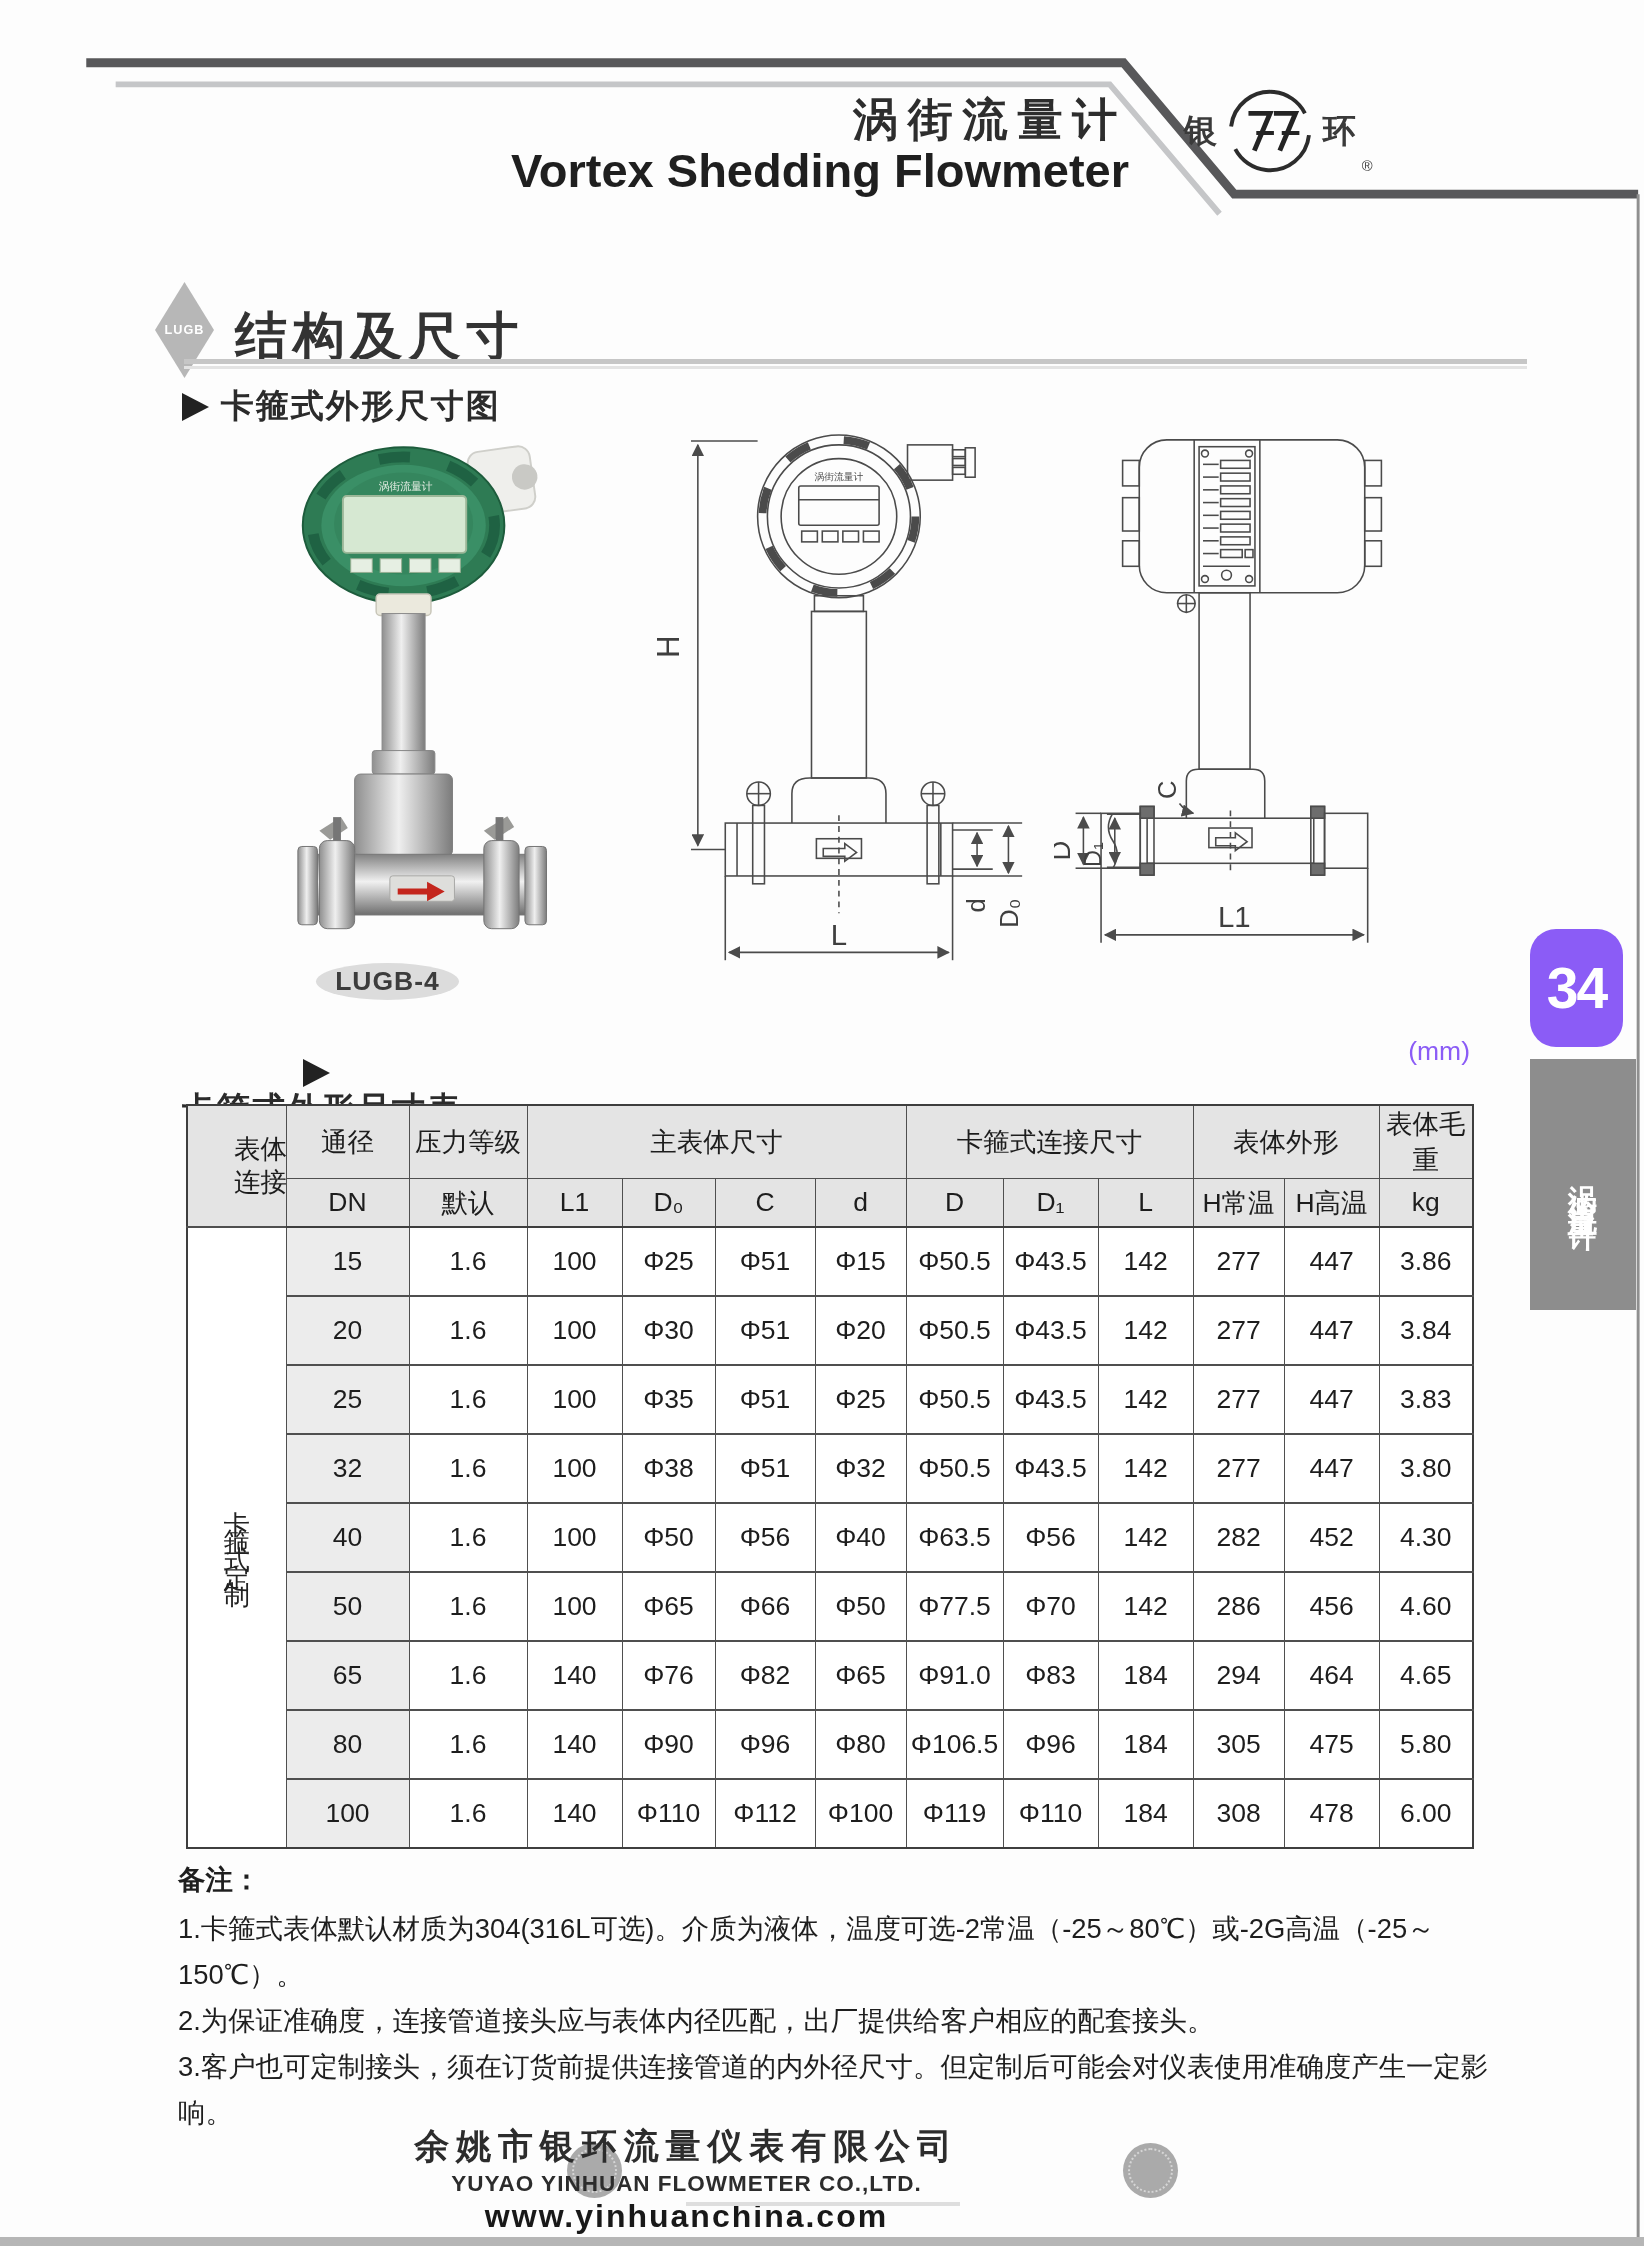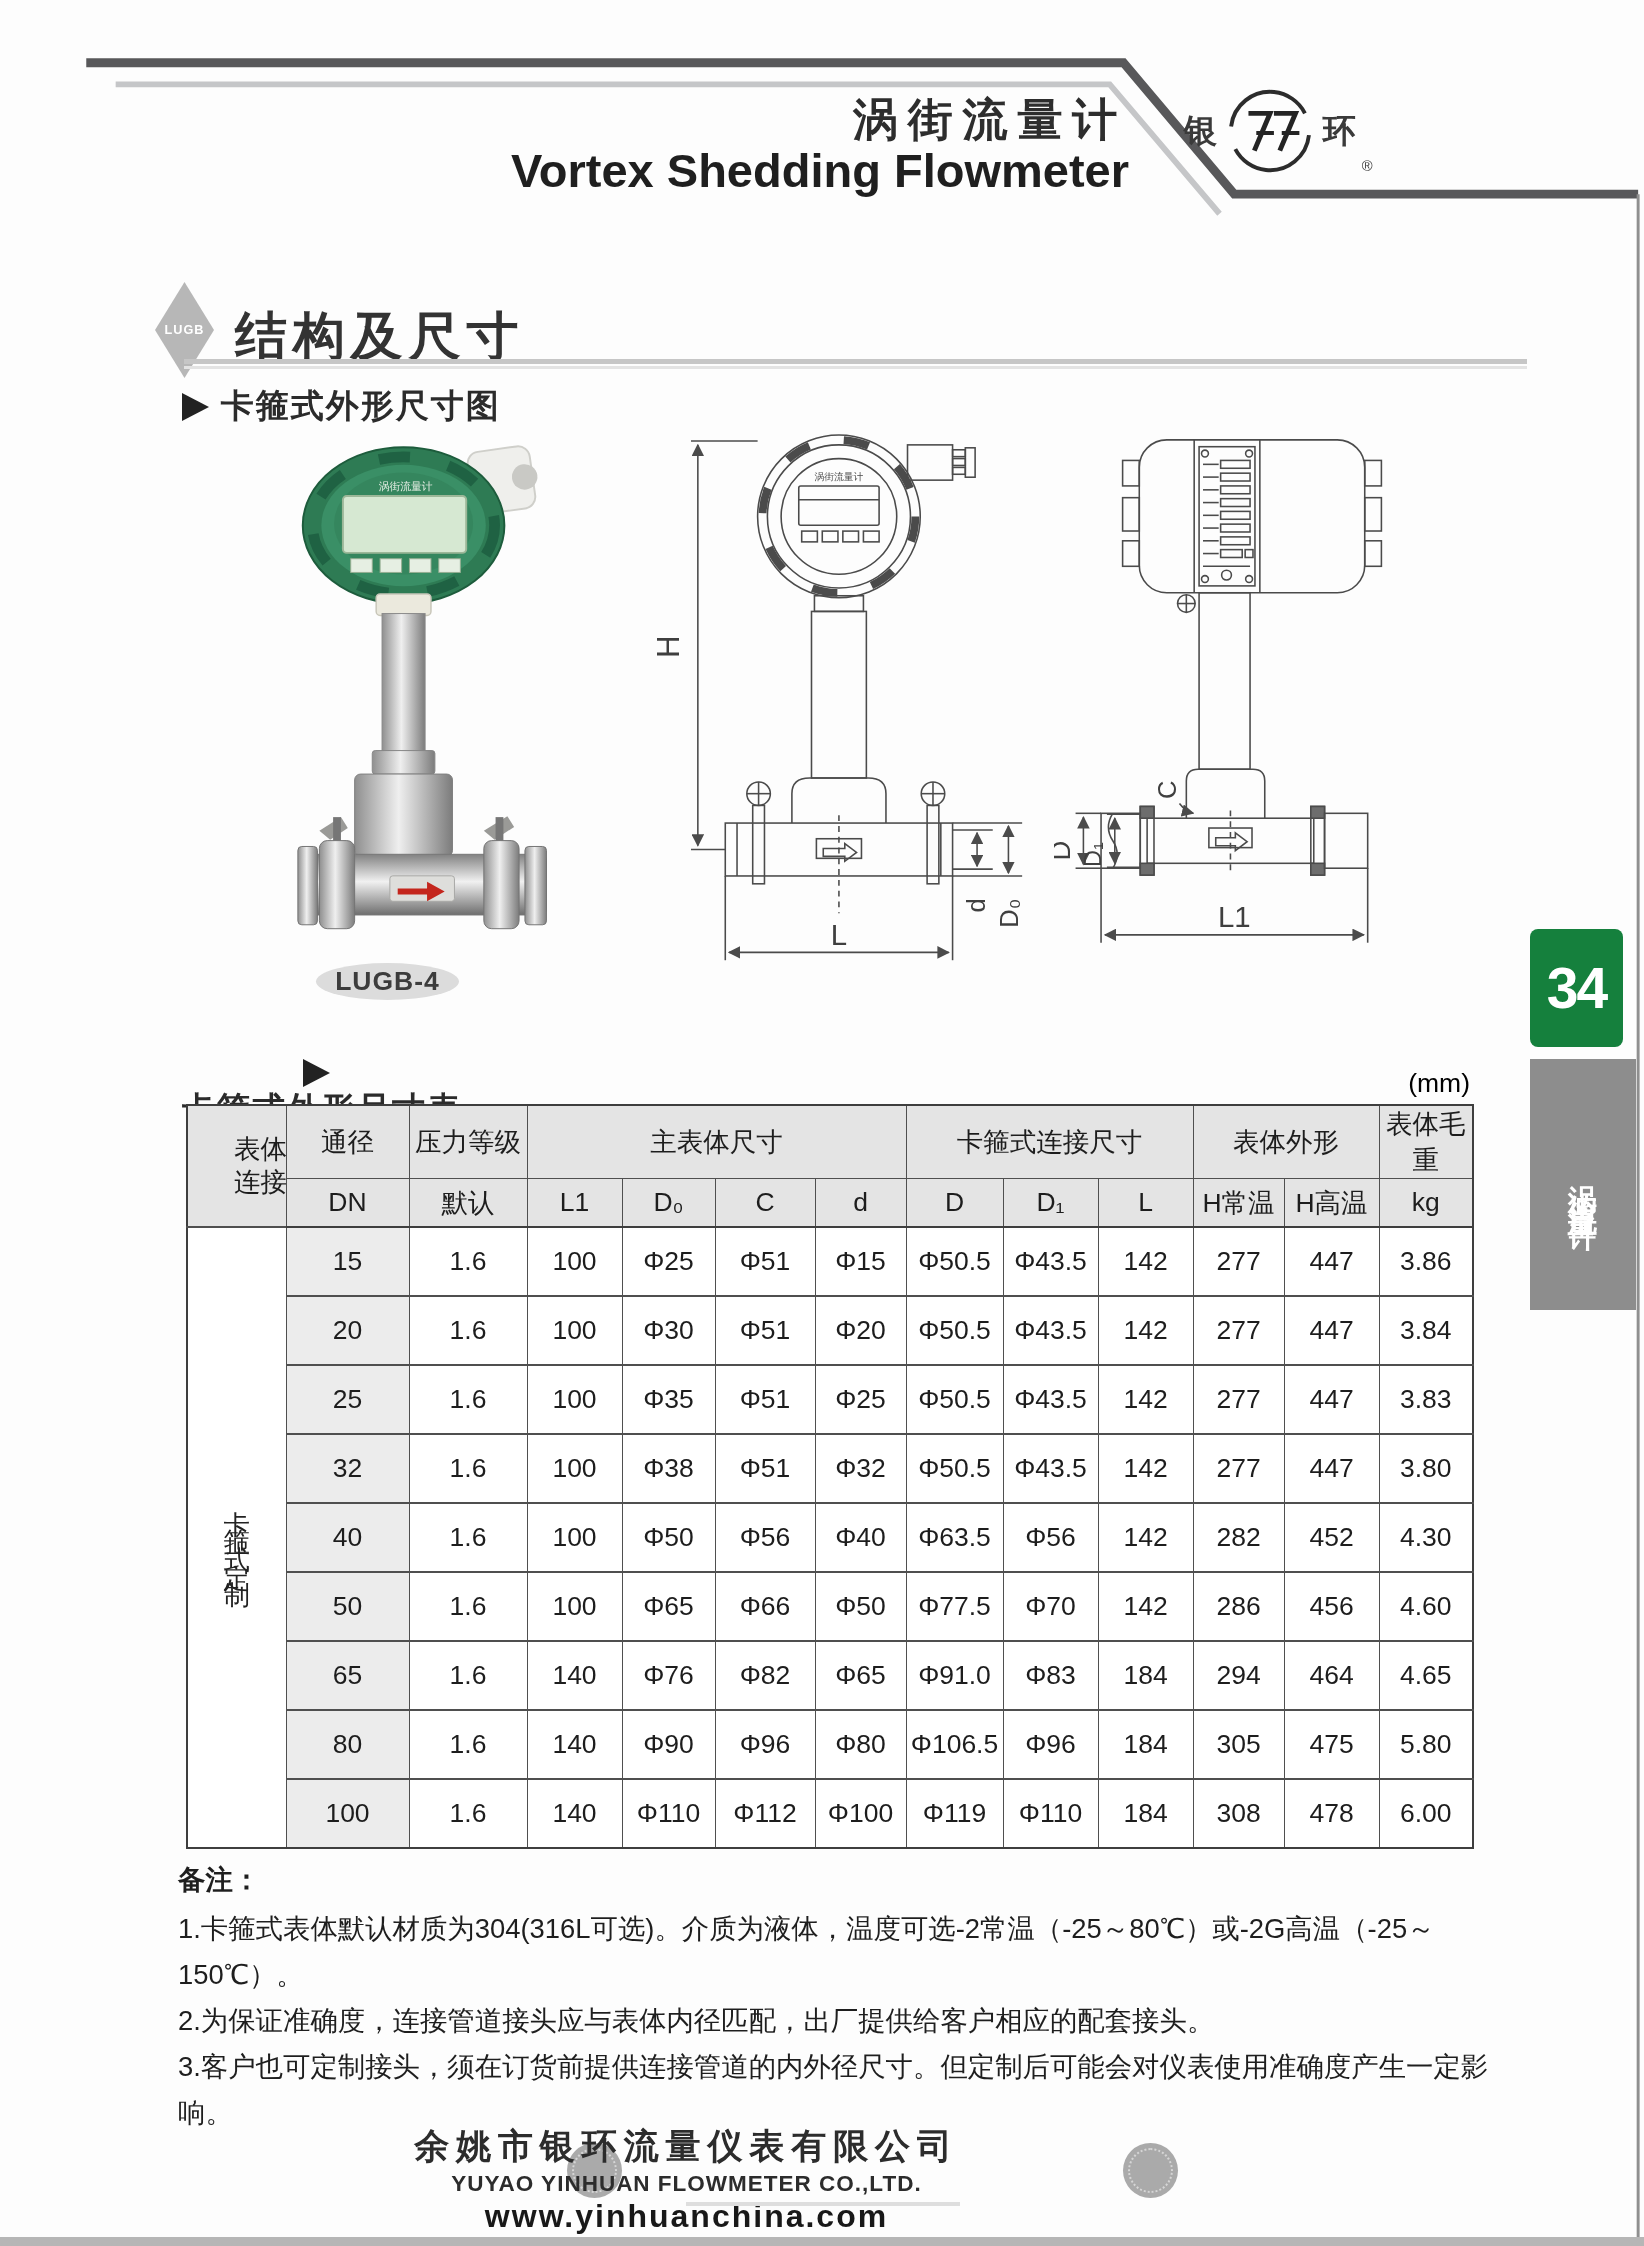--- a/index.html
+++ b/index.html
@@ -21,29 +21,29 @@
     display:flex;align-items:center;justify-content:center;}
   .diamond span{color:#fff;font-size:12.7px;font-weight:bold;letter-spacing:1px;}
   .sec-title{position:absolute;left:235px;top:302px;font-size:52px;font-weight:bold;color:#333;letter-spacing:5.9px;text-align:right;}
   .sec-rule{position:absolute;left:184px;top:359px;width:1343px;}
   .sec-rule .d1{height:4.9px;background:#c6c6c6;}
   .sec-rule .d2{height:2.9px;background:#e3e3e3;margin-top:2px;}
   .sub-head{position:absolute;display:flex;align-items:center;font-size:33px;font-weight:bold;color:#2b2b2b;letter-spacing:2px;}
   .sub-head .tri{width:0;height:0;border-left:27.4px solid #222;border-top:14.7px solid transparent;border-bottom:14.7px solid transparent;margin-right:11.8px;}
   #fig-head{left:182px;top:384px;}
   #tab-head{left:182px;top:1059px;flex-direction:column;}
-  .unit{position:absolute;left:1343px;top:1068px;width:127px;text-align:right;font-size:26.5px;color:#000000;}
+  .unit{position:absolute;left:1343px;top:1036px;width:127px;text-align:right;font-size:26.5px;color:#8b5cf6;}
 
   
   .fig{position:absolute;}
   .lugb-ellipse{position:absolute;left:316px;top:963px;width:143px;height:37px;background:#dcdcdc;border-radius:50%;
     text-align:center;line-height:37px;font-size:26.5px;font-weight:bold;color:#3c3c3c;letter-spacing:1px;}
 
   
-  .page-tab{position:absolute;left:1530px;top:929px;width:93px;height:118px;background:#15803d;border-radius:8px;
+  .page-tab{position:absolute;left:1530px;top:929px;width:93px;height:118px;background:#8b5cf6;border-radius:26px;
     display:flex;align-items:center;justify-content:center;color:#fff;font-size:57px;font-weight:bold;letter-spacing:-2px;}
   .side-tab{position:absolute;left:1530px;top:1059px;width:106px;height:251px;background:#8d8d8d;
     display:flex;align-items:center;justify-content:center;}
   .side-tab span{writing-mode:vertical-rl;text-orientation:upright;color:#fff;font-size:29px;letter-spacing:8.8px;font-weight:bold;}
 
   
   table.dims{position:absolute;left:186px;top:1104px;width:1286px;border-collapse:collapse;table-layout:fixed;
     border:2.9px solid #3e3e3e;font-size:26.5px;color:#1d1d1d;}
   table.dims th,table.dims td{border:1px solid #4f4f4f;text-align:center;vertical-align:middle;padding:0;font-weight:normal;}
   table.dims thead tr.r1 th{height:59px;background:#e4e4e4;}

